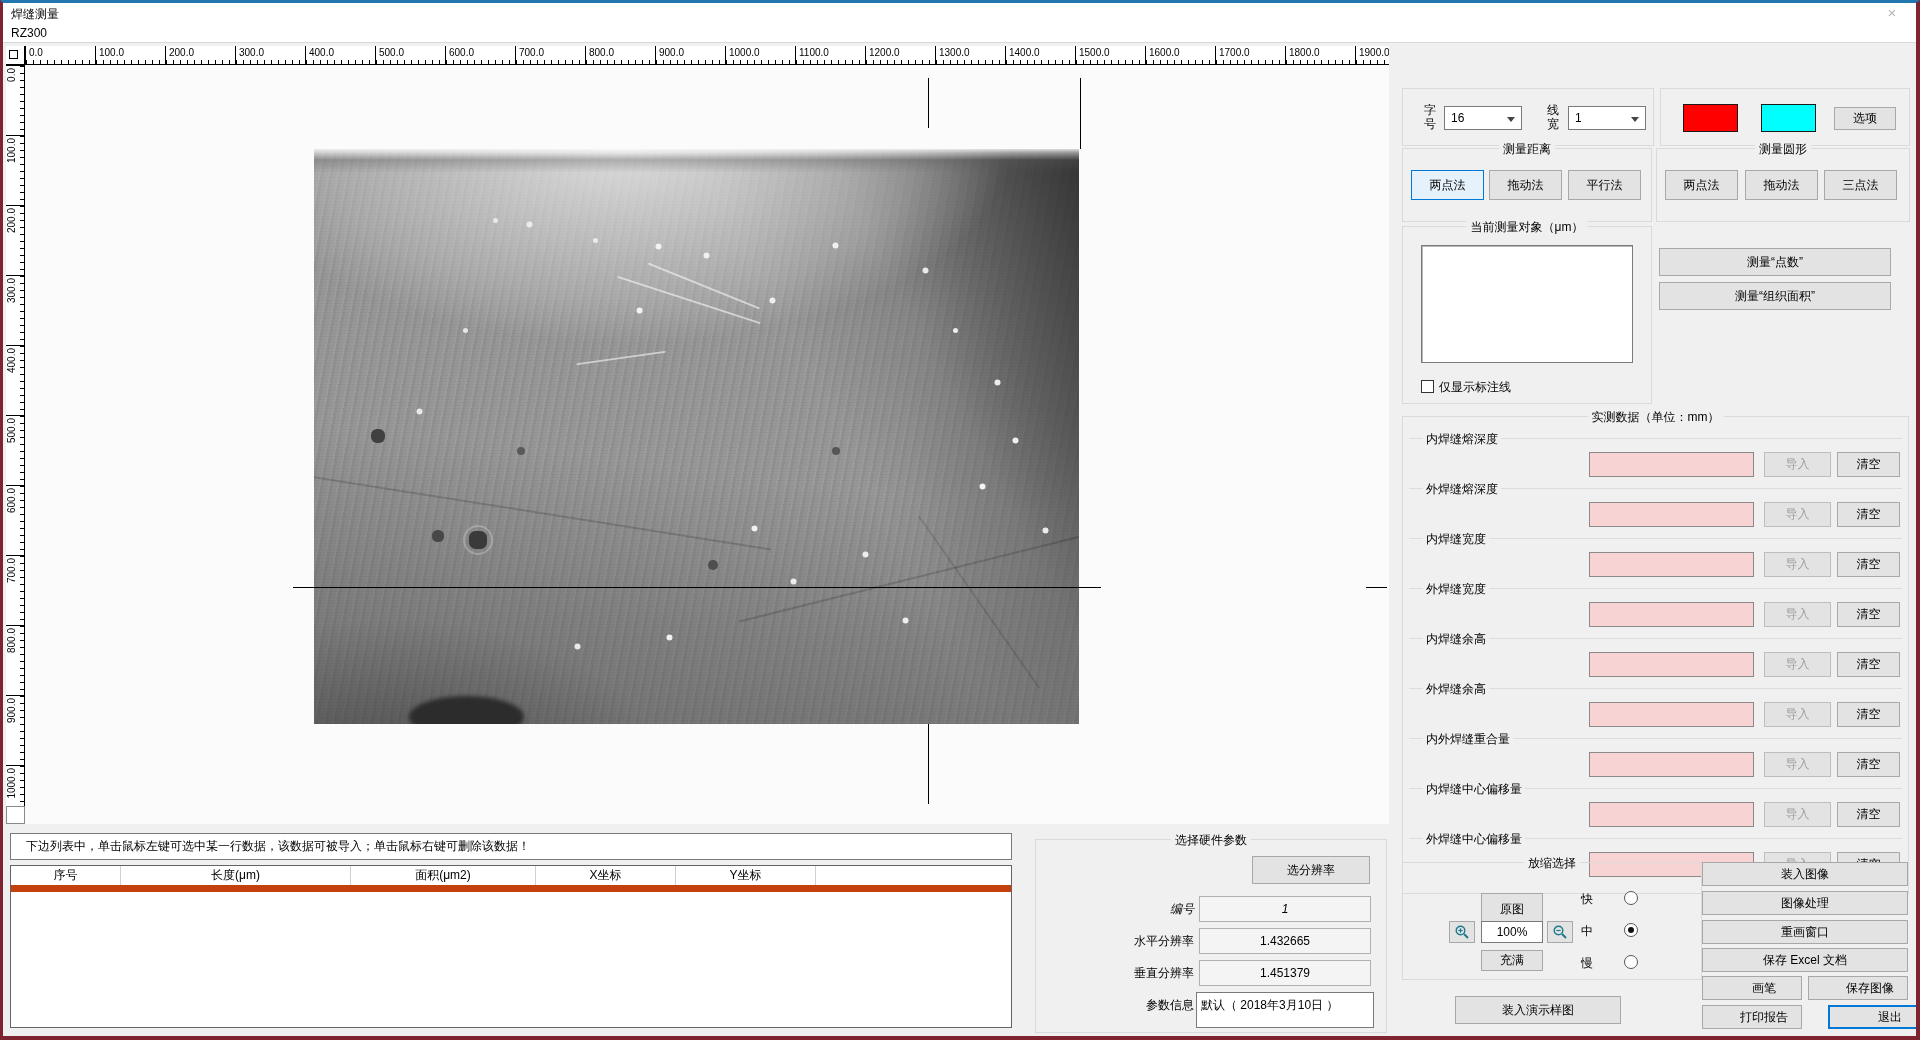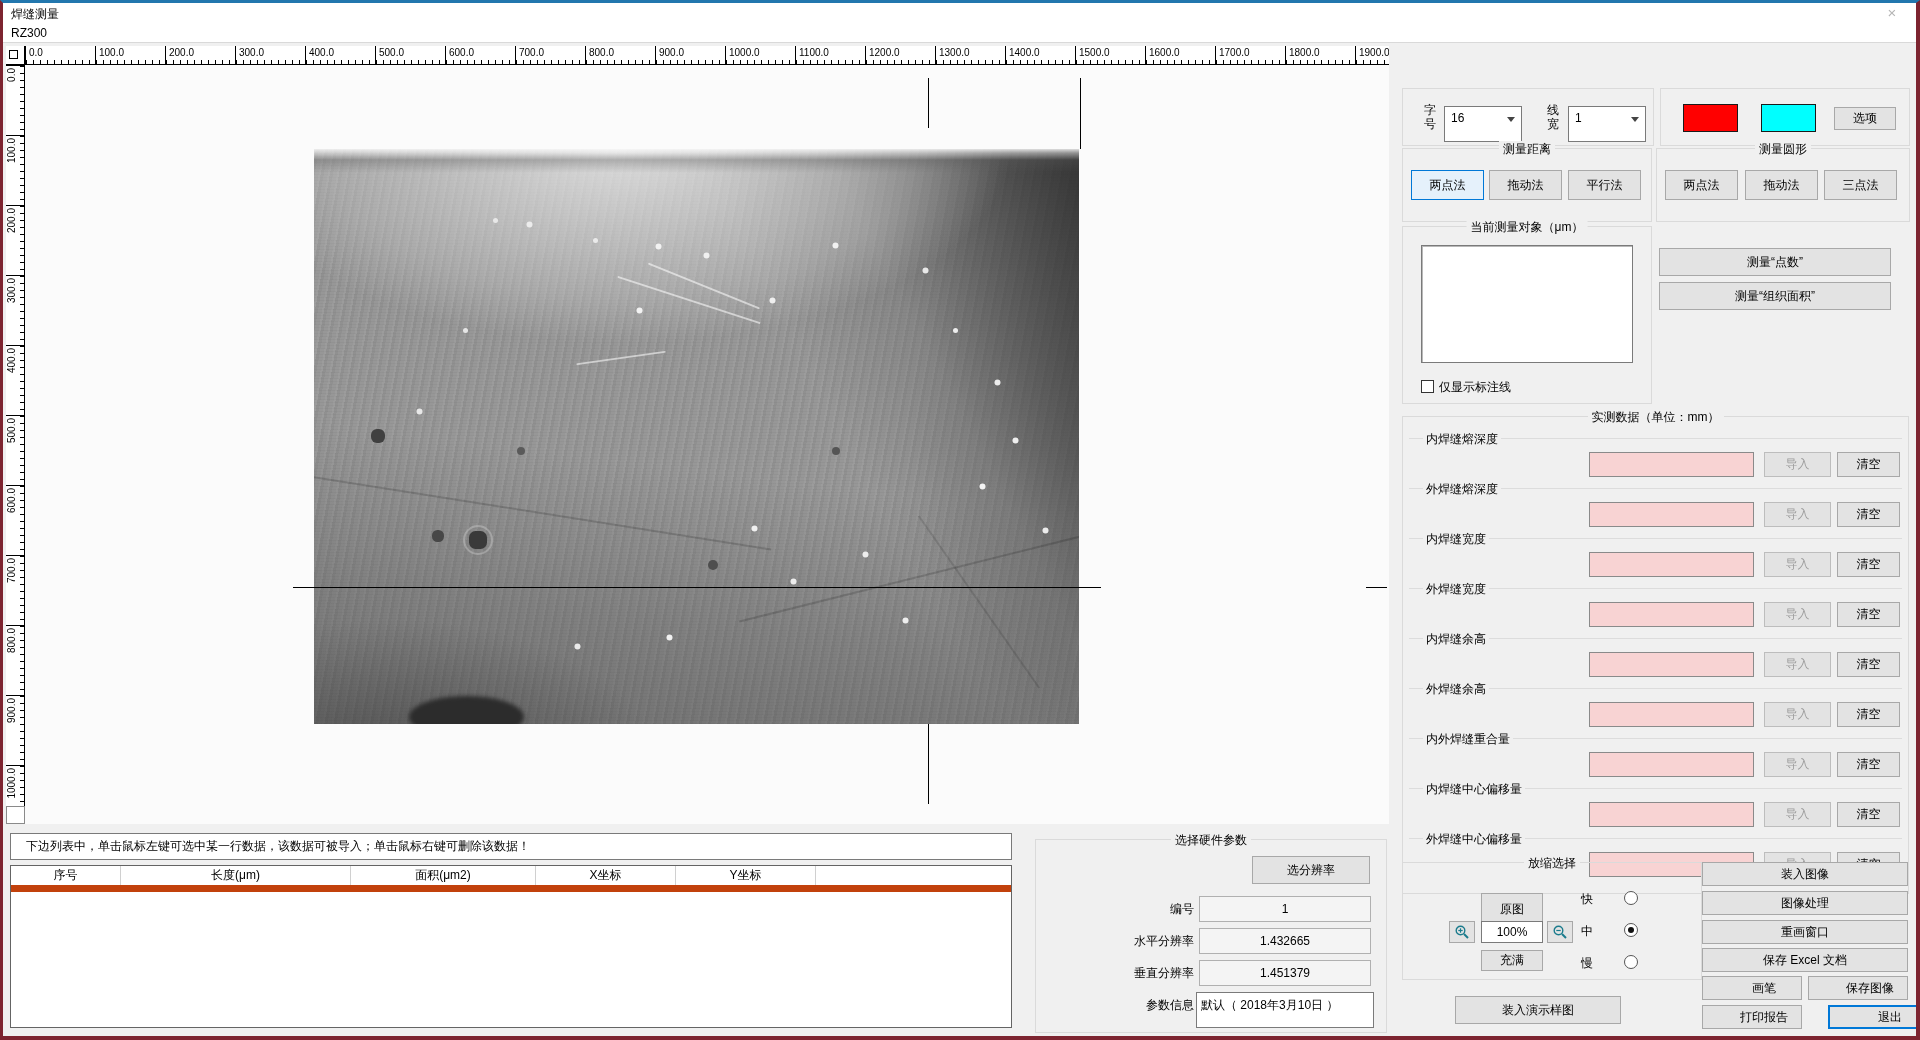--- a/index.html
+++ b/index.html
@@ -85,21 +85,21 @@
 
   
   .btn { display:flex; align-items:center; justify-content:center; background:#e3e3e3;
          border:1px solid #a8a8a8; font-size:12px; cursor:default; white-space:nowrap; }
   .btn.active { background:#e5f1fb; border:1px solid #0078d7; }
   .btn.focused { border:2px solid #0078d7; }
   .btn.disabled { color:#9d9d9d; border-color:#bdbdbd; }
   .groupbox { position:absolute; border:1px solid #dadada; }
   .gb-title { position:absolute; top:-8px; background:#f0f0f0; padding:0 4px; white-space:nowrap; }
   .gb-title.center { left:50%; transform:translateX(-50%); }
-  .combo { position:absolute; height:36px; background:#fff; border:1px solid #7a7a7a; }
+  .combo { position:absolute; height:24px; background:#fff; border:1px solid #7a7a7a; }
   .combo .val { position:absolute; left:6px; top:4px; }
   .combo .arr { position:absolute; right:6px; top:10px; width:0; height:0;
                 border-left:4px solid transparent; border-right:4px solid transparent; border-top:5px solid #444; }
   .vlabel { position:absolute; width:14px; line-height:1.15; text-align:center; }
   .pinkfield { background:#f8d3d3; border:1px solid #8a8a8a; width:165px; height:25px; }
   .checkbox { display:inline-block; width:13px; height:13px; background:#fff; border:1px solid #333;
               vertical-align:-2px; margin-right:5px; }
   .radio { position:absolute; width:14px; height:14px; border:1px solid #555; border-radius:50%; background:#fff; }
   .radio.on::after { content:""; position:absolute; left:3px; top:3px; width:6px; height:6px;
                      border-radius:50%; background:#111; }
@@ -118,21 +118,21 @@
   .thead .th:nth-of-type(5){ width:140px; }
   .tbody { position:absolute; left:0; top:26px; right:0; bottom:0; background:#fff; }
 
   
   #hw { left:1032px; top:796px; width:352px; height:194px; }
   #hw .res-btn { position:absolute; right:16px; top:16px; width:118px; height:28px; }
   .hw-row { position:absolute; left:0; width:100%; height:26px; }
   .hw-row .lbl { position:absolute; right:192px; top:5px; }
   .hw-row .fld { position:absolute; left:163px; top:0; width:172px; height:26px; background:#f4f4f4;
                  border:1px solid #b0b0b0; text-align:center; line-height:24px; }
-  #hw-r0 { top:56px; } #hw-r1 { top:88px; } #hw-r2 { top:120px; }
+  #hw-r0 { top:56px;font-style:italic; } #hw-r1 { top:88px; } #hw-r2 { top:120px; }
   #hw-param { position:absolute; top:152px; left:0; width:100%; height:36px; }
   #hw-param .lbl { position:absolute; right:192px; top:5px; }
   #hw-param .fld { position:absolute; left:160px; top:0; width:178px; height:36px; background:#fff;
                    border:1px solid #7a7a7a; line-height:22px; padding:1px 4px; text-align:left; }
 
   
   #g-style { left:1399px; top:45px; width:252px; height:58px; }
   #g-style .vl1 { left:20px; top:15px; }
   #g-style .cb1 { left:41px; top:17px; width:78px; }
   #g-style .vl2 { left:143px; top:15px; }

